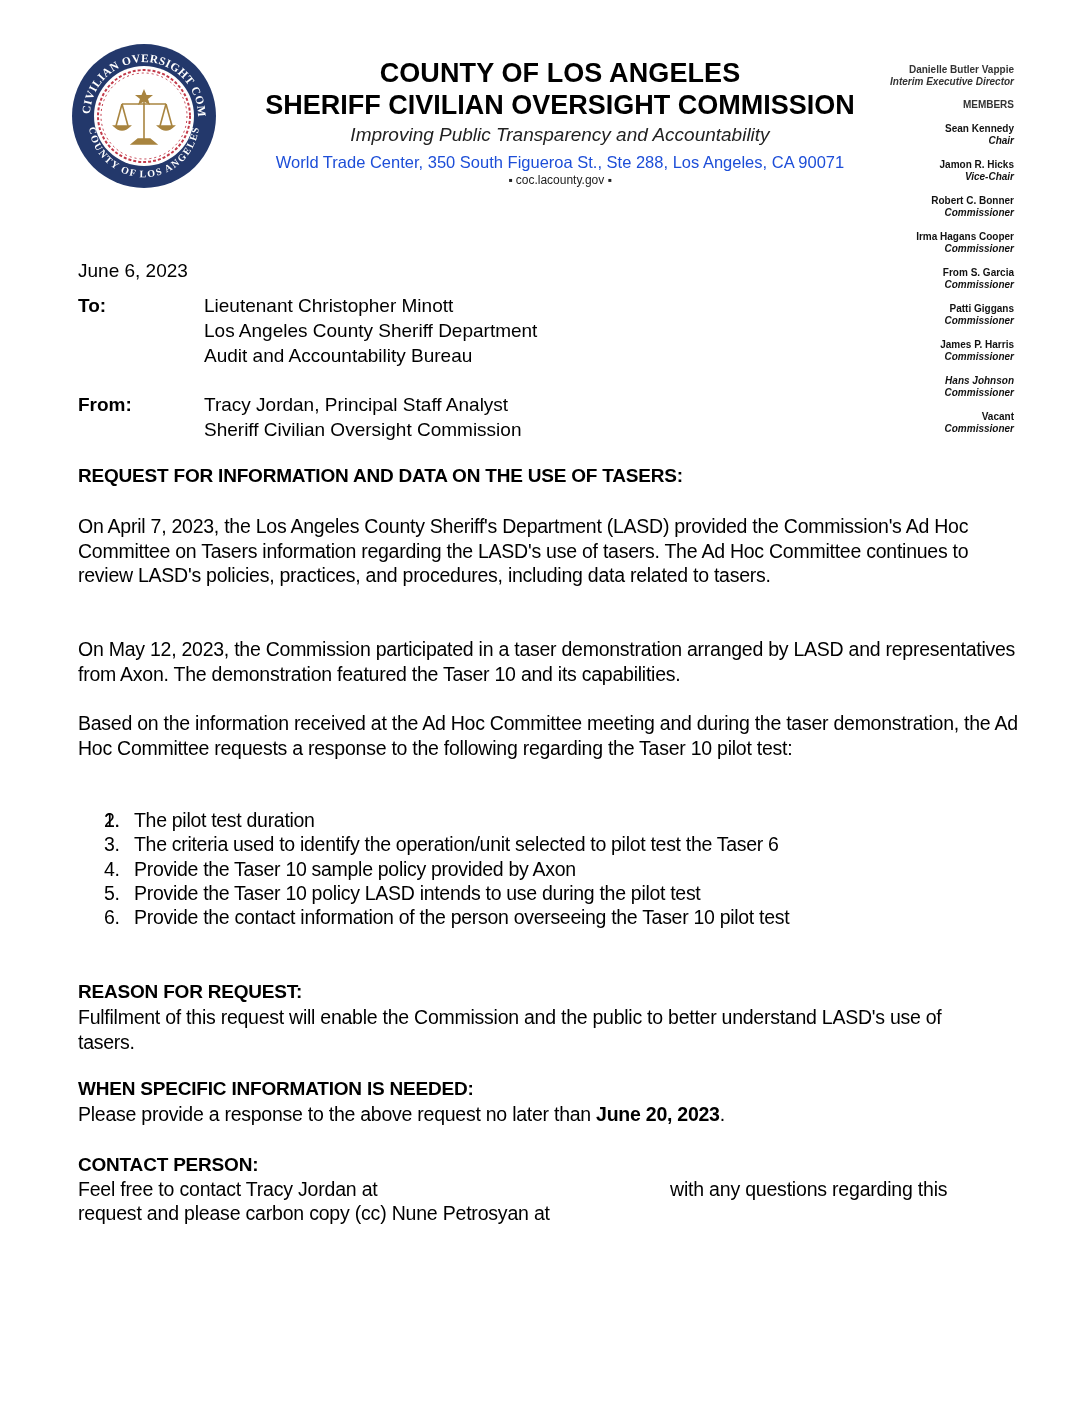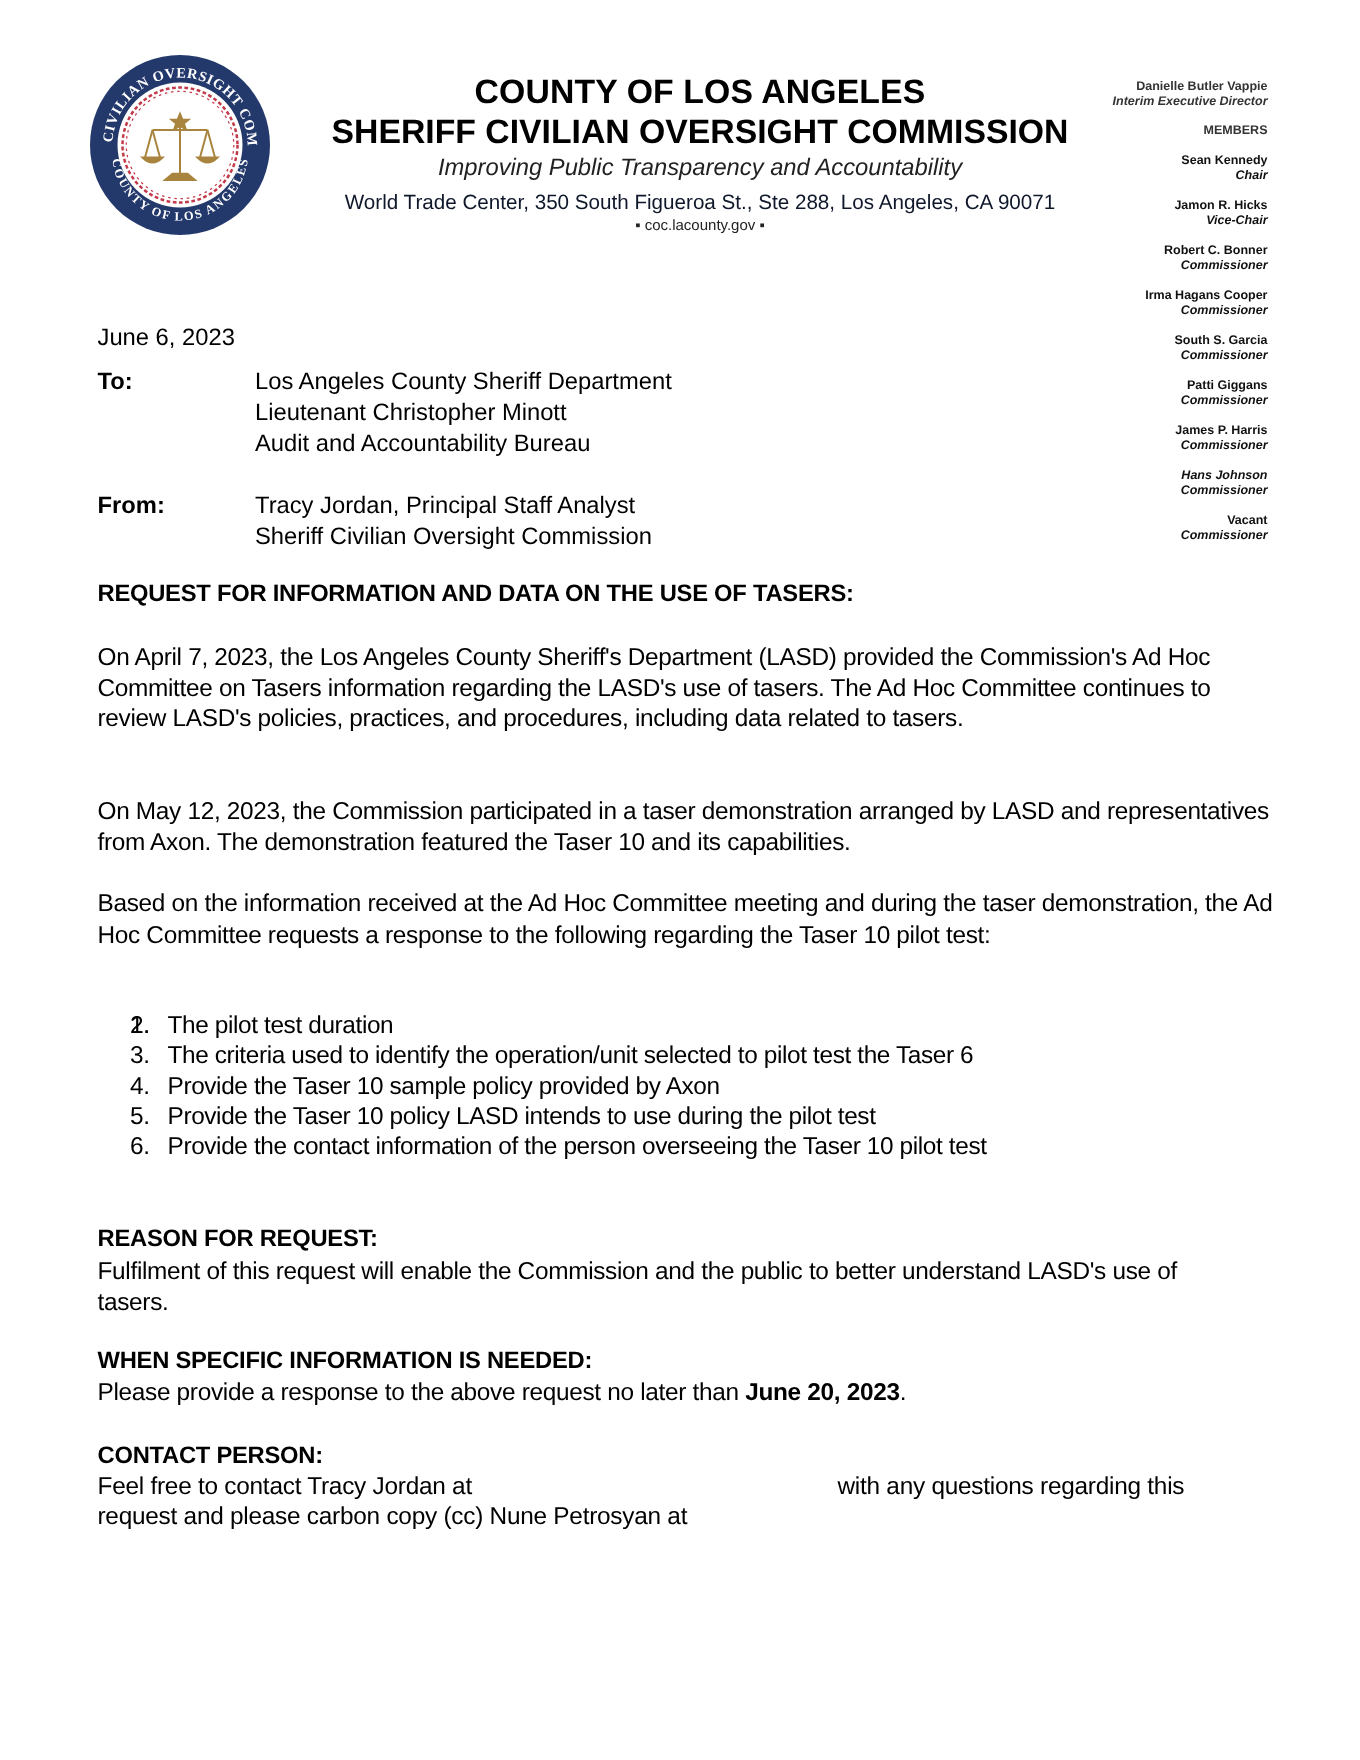--- a/index.html
+++ b/index.html
@@ -5,21 +5,21 @@
   html, body { margin: 0; padding: 0; background: #ffffff; }
   body { width: 1088px; height: 1408px; position: relative; overflow: hidden;
          font-family: "Liberation Sans", sans-serif; color: #000; }
 
   .seal { position: absolute; left: 60px; top: 42px; width: 168px; height: 148px; }
 
   .letterhead { position: absolute; left: 245px; top: 58px; width: 630px; text-align: center; }
   .lh-title1 { font-size: 27px; font-weight: bold; line-height: 30px; letter-spacing: 0.1px; }
   .lh-title2 { font-size: 27px; font-weight: bold; line-height: 34px; }
   .lh-tagline { font-size: 19px; font-style: italic; line-height: 22px; margin-top: 2px; color: #222; }
-  .lh-address { font-size: 16.5px; line-height: 20px; margin-top: 6px; color: #0f172a; }
+  .lh-address { font-size: 16.5px; line-height: 20px; margin-top: 6px; color: #1d4ed8; }
   .lh-web { font-size: 12px; line-height: 16px; color: #222; }
 
   .roster { position: absolute; right: 74px; top: 64px; width: 200px; text-align: right; font-size: 10px; line-height: 12px; }
   .roster .director-name { font-weight: bold; color: #333; }
   .roster .director-title { font-weight: bold; font-style: italic; color: #333; }
   .roster .members { font-weight: bold; color: #333; margin-top: 11px; }
   .roster .member { margin-top: 12px; }
   .roster .member-name { font-weight: bold; color: #111; }
   .roster .member-role { font-weight: bold; font-style: italic; color: #111; text-align: right; }
 
@@ -98,21 +98,21 @@
   </div>
   <div class="member">
     <div class="member-name">Robert C. Bonner</div>
     <div class="member-role">Commissioner</div>
   </div>
   <div class="member">
     <div class="member-name">Irma Hagans Cooper</div>
     <div class="member-role">Commissioner</div>
   </div>
   <div class="member">
-    <div class="member-name">South S. Garcia</div>
+    <div class="member-name">From S. Garcia</div>
     <div class="member-role">Commissioner</div>
   </div>
   <div class="member">
     <div class="member-name">Patti Giggans</div>
     <div class="member-role">Commissioner</div>
   </div>
   <div class="member">
     <div class="member-name">James P. Harris</div>
     <div class="member-role">Commissioner</div>
   </div>
@@ -124,22 +124,22 @@
     <div class="member-name">Vacant</div>
     <div class="member-role">Commissioner</div>
   </div>
 </div>
 
 <div class="date">June 6, 2023</div>
 
 <div class="memo-row memo-to">
   <span class="memo-label">To:</span>
   <div class="memo-lines">
+    <div>Lieutenant Christopher Minott</div>
     <div>Los Angeles County Sheriff Department</div>
-    <div>Lieutenant Christopher Minott</div>
     <div>Audit and Accountability Bureau</div>
   </div>
 </div>
 
 <div class="memo-row memo-from">
   <span class="memo-label">From:</span>
   <div class="memo-lines">
     <div>Tracy Jordan, Principal Staff Analyst</div>
     <div>Sheriff Civilian Oversight Commission</div>
   </div>

